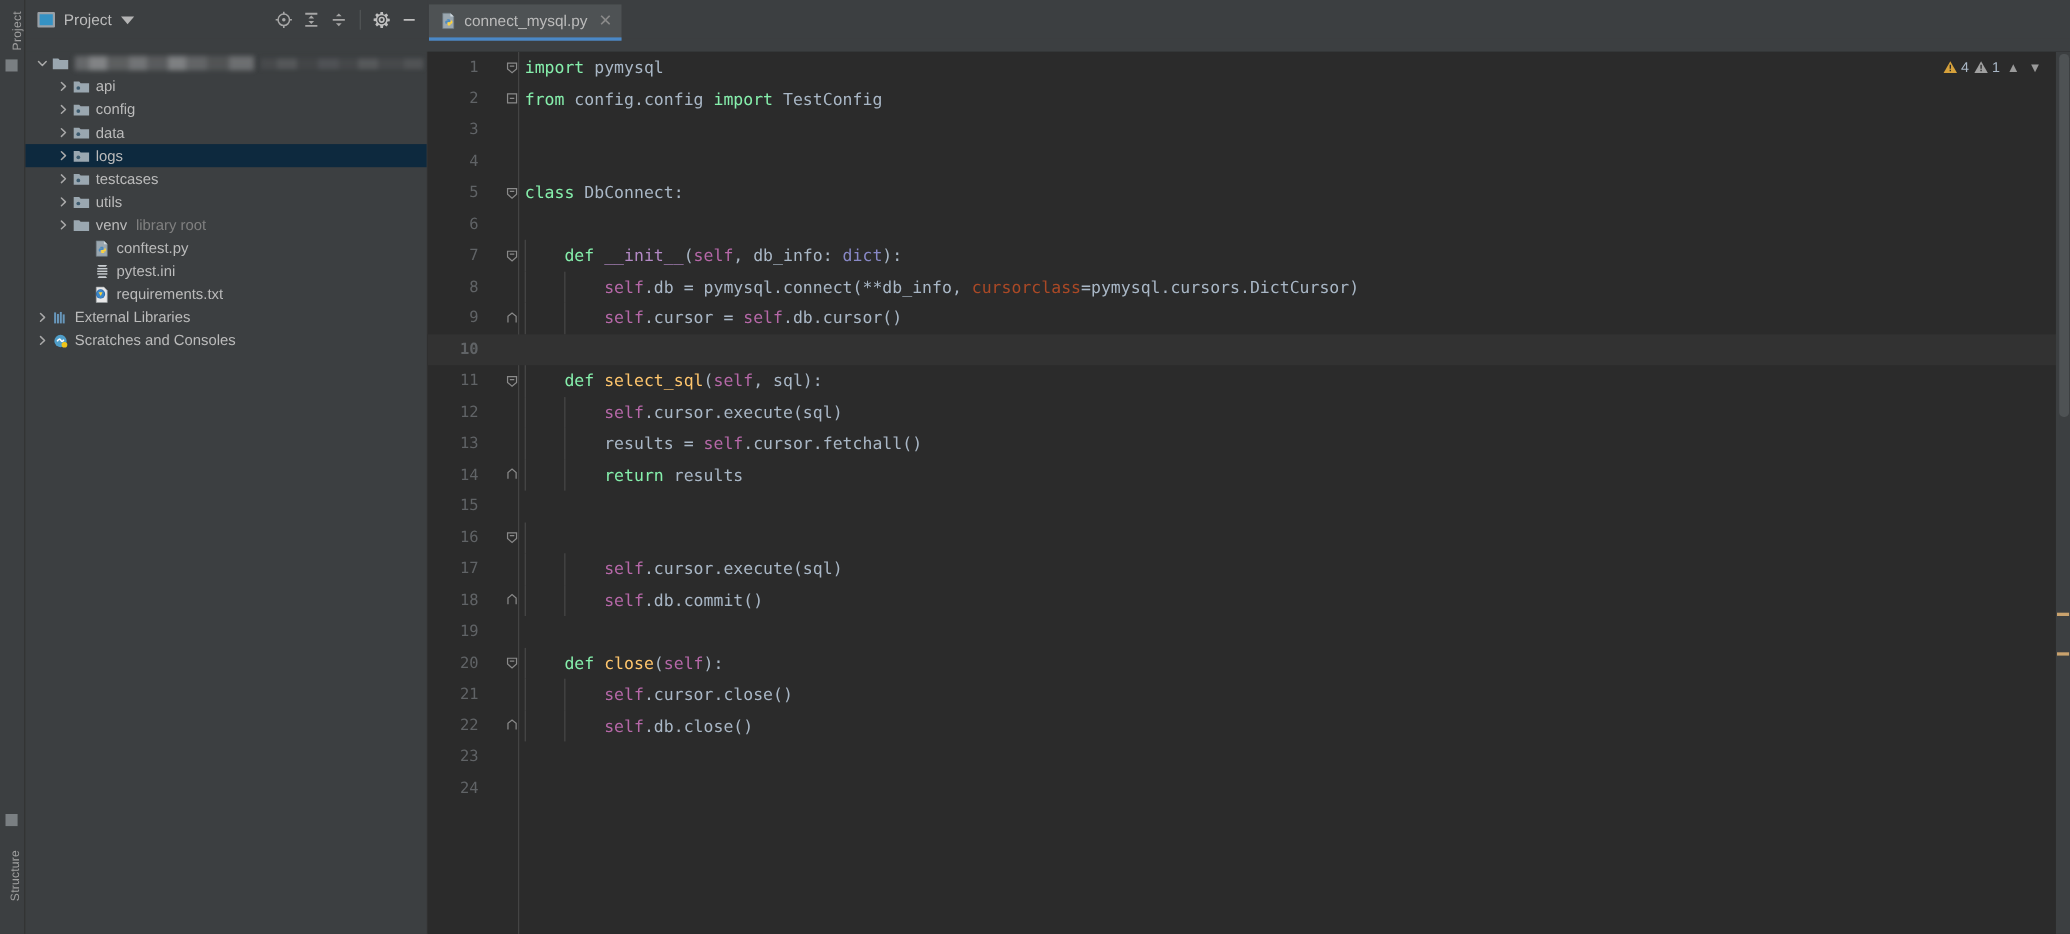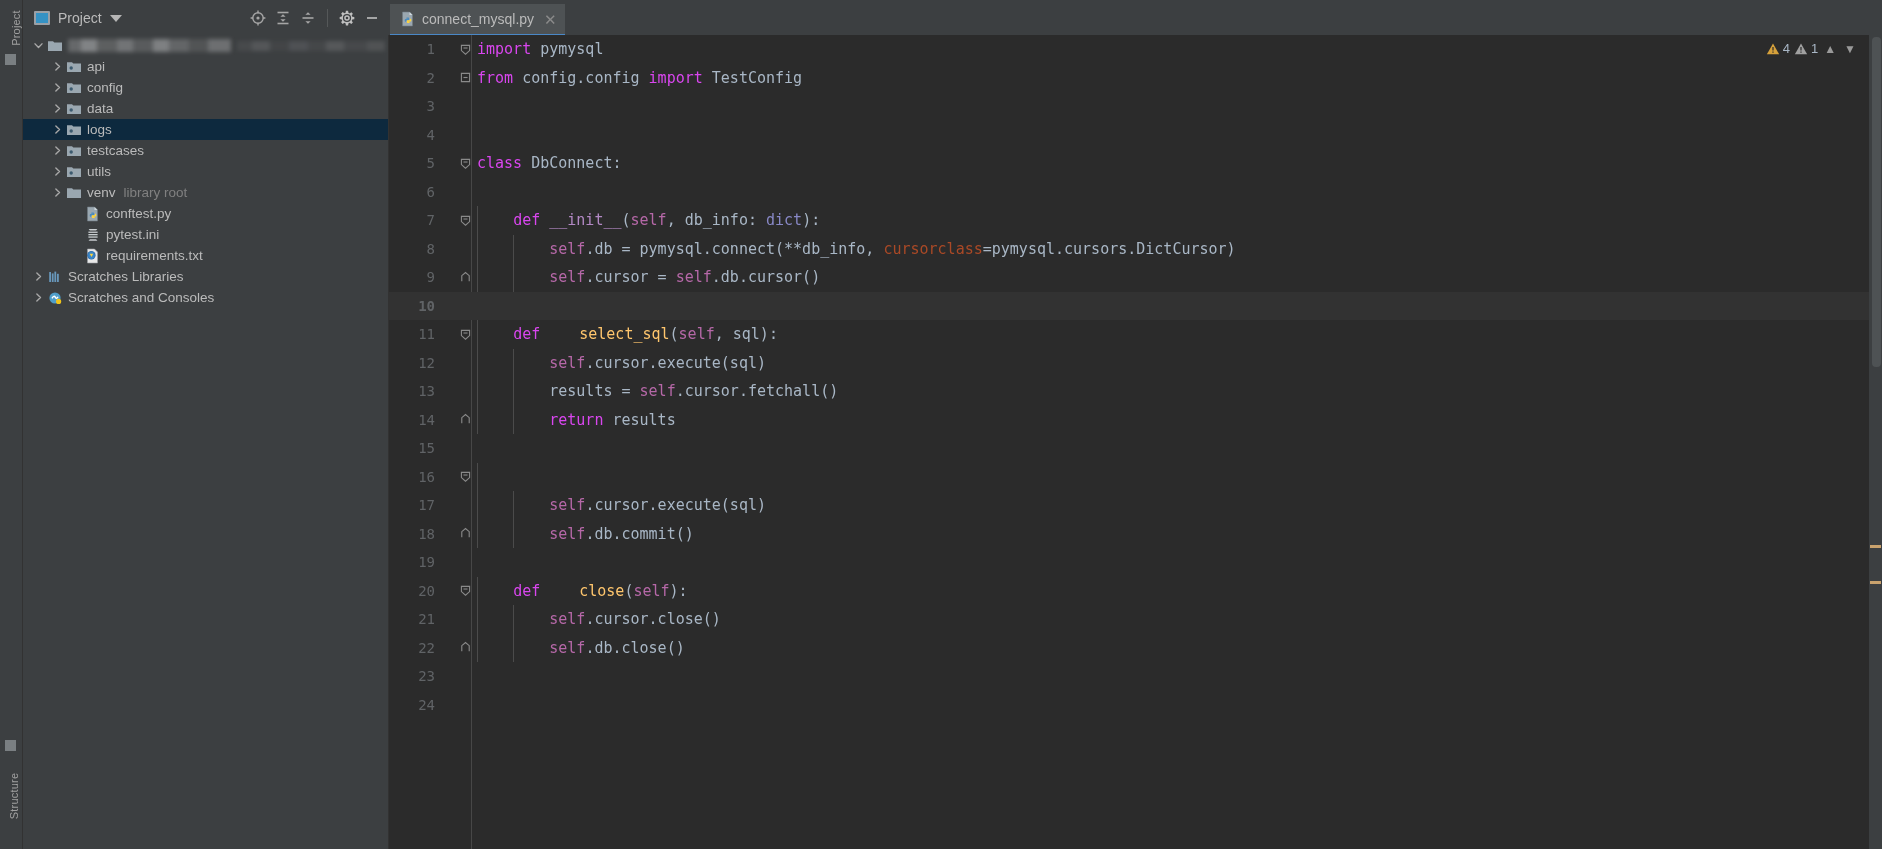--- a/index.html
+++ b/index.html
@@ -11,20 +11,21 @@
     overflow: hidden;
     font-family: "Liberation Sans", sans-serif;
   }
   #app {
     position: relative;
     width: 1882px;
     height: 849px;
     display: flex;
     flex-direction: column;
     background: #3c3f41;
+    gap: 12px;
   }
 
   
   .left-strip {
     position: absolute;
     left: 0; top: 0;
     width: 22px;
     height: 849px;
     background: #3c3f41;
     border-right: 1px solid #323232;
@@ -267,22 +268,22 @@
     background: #474747;
   }
   .indent-guide {
     position: absolute;
     top: 0; bottom: 0;
     width: 1px;
     background: #4b4b4b;
   }
 
   
-  .kw   { color: #d946ef; }
-  .fn   { color: #ffc66d; margin-left: 30px; }
+  .kw   { color: #86efac; }
+  .fn   { color: #ffc66d; }
   .selfp{ color: #b668a8; }
   .bi   { color: #8888c6; }
   .kwarg{ color: #aa4926; }
   .punc { color: #a9b7c6; }
   .decl { color: #b389c5; }
 
   
   .inspect {
     position: absolute;
     right: 24px;
@@ -574,21 +575,21 @@
             </svg>
           </div>
           <div class="tree-icon">
             <svg width="16" height="16" viewBox="0 0 16 16">
               <rect x="2.2" y="3" width="1.8" height="10" fill="#6897bb"></rect>
               <rect x="4.8" y="4.4" width="1.8" height="8.6" fill="#6897bb"></rect>
               <rect x="7.4" y="2.6" width="1.8" height="10.4" fill="#6897bb"></rect>
               <rect x="10" y="4.8" width="1.8" height="8.2" fill="#6897bb"></rect>
             </svg>
           </div>
-          <span class="tlabel">Scratches Libraries</span>
+          <span class="tlabel">External Libraries</span>
         </div>
         <div class="tree-row">
           <div style="flex: 0 0 8px;"></div>
           <div class="arrow">
             <svg width="11" height="11" viewBox="0 0 12 12">
               <path d="M4.2 2.2L8.2 6l-4 3.8" fill="none" stroke="#a9a9a9" stroke-width="1.5" stroke-linecap="round" stroke-linejoin="round"></path>
             </svg>
           </div>
           <div class="tree-icon">
             <svg width="16" height="16" viewBox="0 0 16 16">

